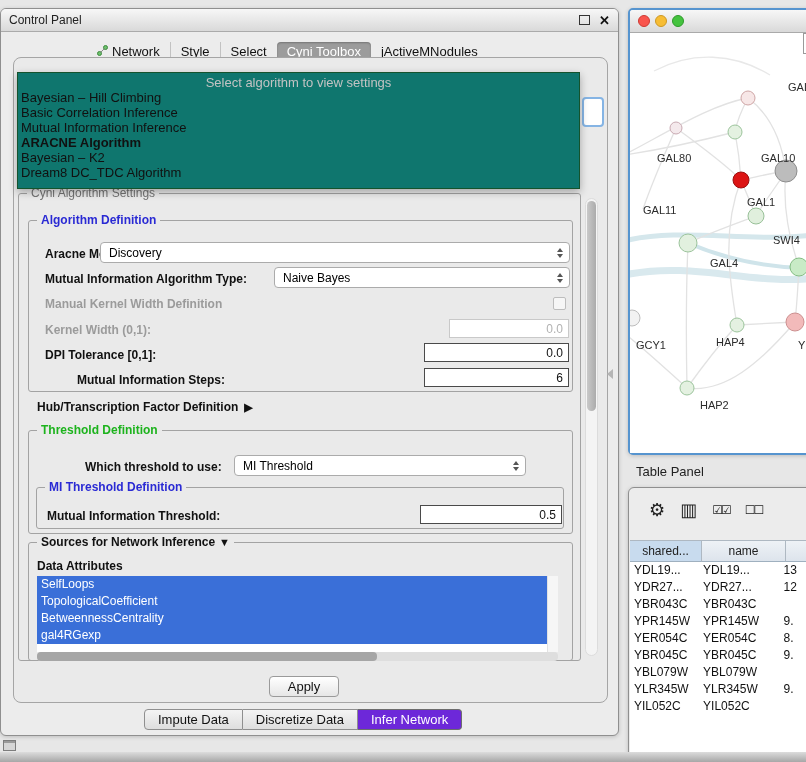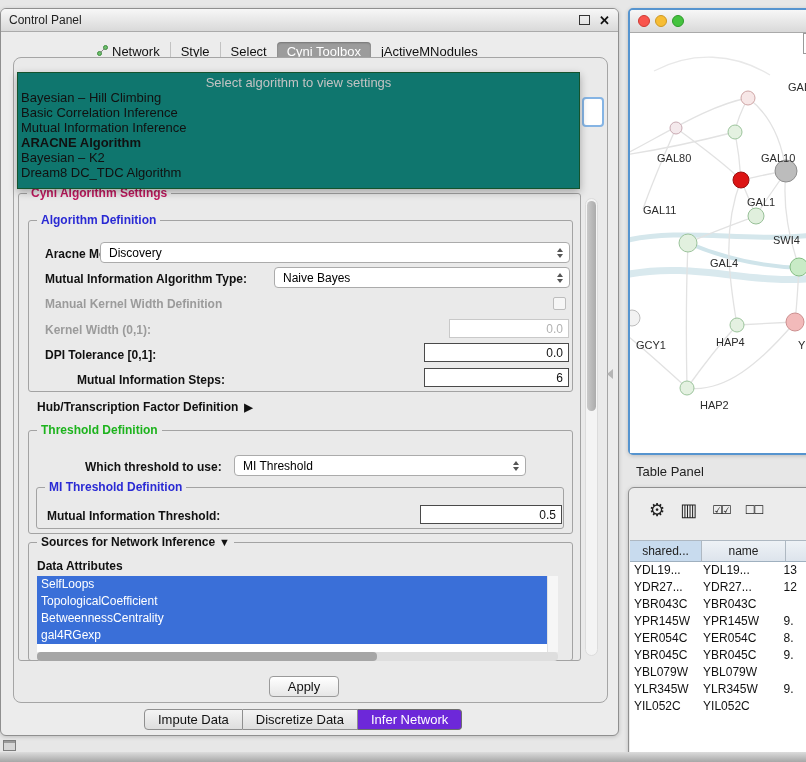--- a/index.html
+++ b/index.html
@@ -33,21 +33,21 @@
   .tab:first-child{border-left:none;}
   .tab.sel{background:#9c9c9c;color:#fff;border-radius:4px;border-left:none;box-shadow:inset 0 1px 2px rgba(0,0,0,.25);}
   .tab.sel + .tab{border-left:none;}
   .content-box{position:absolute;left:12px;top:48px;width:595px;height:646px;border:1px solid #a5a5a5;border-radius:8px;background:#eaeaea;box-sizing:border-box;}
   .combo-fragment{position:absolute;left:581px;top:88px;width:22px;height:30px;background:#fff;border:2px solid #85b4e4;border-radius:4px;z-index:5;box-sizing:border-box;}
   .algo-popup{position:absolute;left:16px;top:47px;width:563px;height:117px;background:#0f766e;border:1px solid #14532d;box-shadow:0 3px 8px rgba(0,0,0,.3);z-index:50;box-sizing:border-box;padding-top:2px;margin-top:16px;}
   .popup-ph{font-size:13px;color:#c3c3c3;text-align:center;line-height:15px;}
   .popup-item{font-size:13px;color:#111;line-height:15px;padding-left:3px;white-space:nowrap;}
   .popup-item.sel{font-weight:bold;}
   .settings-grp{left:17px;top:184px;width:563px;height:468px;background:#eaeaea;}
-  .settings-grp > .gtitle{font-weight:bold;color:#be185d;}
+  .settings-grp > .gtitle{font-weight:normal;color:#737373;}
   .alg-grp{left:27px;top:211px;width:545px;height:172px;}
   .thr-grp{left:27px;top:421px;width:545px;height:104px;}
   .mi-grp{left:35px;top:478px;width:528px;height:42px;}
   .src-grp{left:27px;top:533px;width:545px;height:119px;}
   .checkbox{position:absolute;left:552px;top:288px;width:13px;height:13px;background:#f6f6f6;border:1px solid#bdbdbd;border-radius:2px;box-sizing:border-box;}
   .hub-row{position:absolute;left:36px;top:391px;display:flex;align-items:flex-end;gap:6px;font-size:12px;font-weight:bold;color:#111;}
   .tri-glyph{font-size:11px;color:#111;}
   .attr-lbl{position:absolute;left:36px;top:550px;font-size:12px;font-weight:bold;color:#111;}
   .attr-list{position:absolute;left:36px;top:567px;width:510px;height:76px;background:#fff;overflow:hidden;}
   .attr-item{height:17px;line-height:17px;background:#3a6fd8;color:#fff;font-size:12px;padding-left:4px;}

